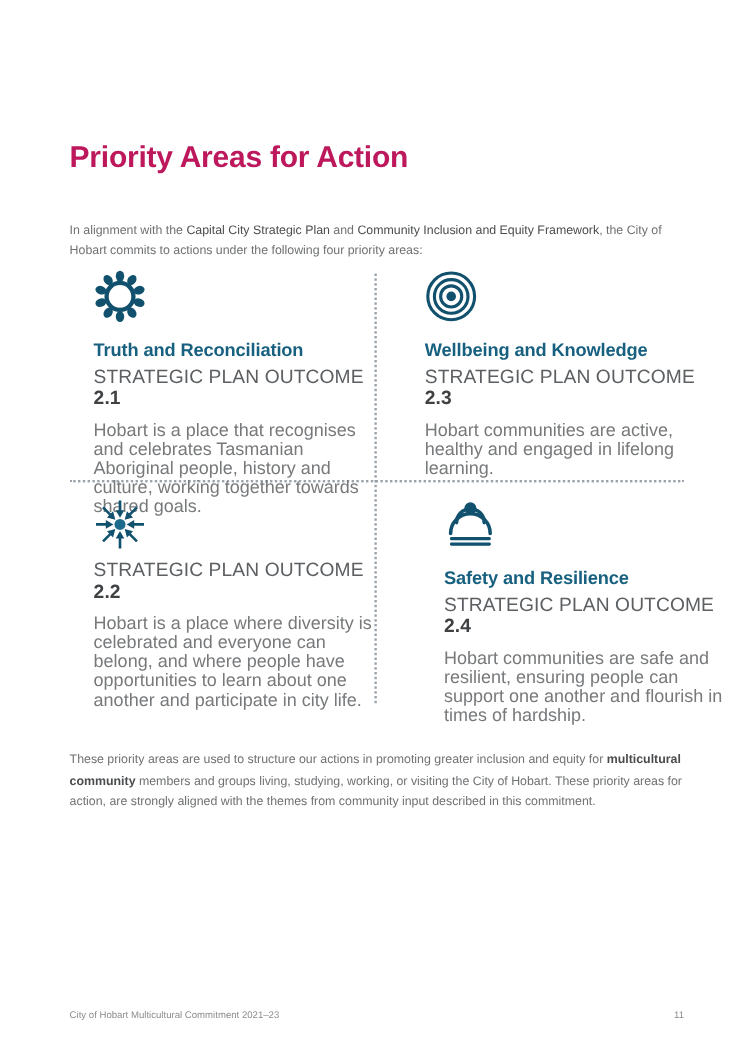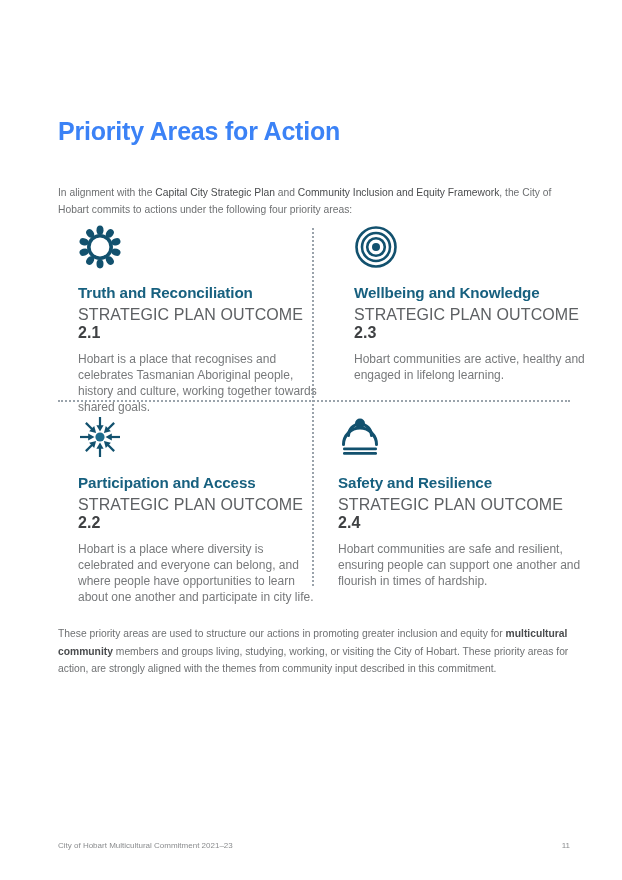--- a/index.html
+++ b/index.html
@@ -20,21 +20,21 @@
     background: #ffffff;
   }
 
   
   .page-title {
     position: absolute;
     left: 58px;
     top: 100px;
     font-size: 25px;
     font-weight: bold;
-    color: #3b82f6;
+    color: #be185d;
     letter-spacing: -0.2px;
   }
 
   
   .intro {
     position: absolute;
     left: 58px;
     top: 174px;
     width: 510px;
     font-size: 10.3px;
@@ -52,21 +52,21 @@
     height: 368px;
     margin-left: 20px;
   }
   .quad {
     position: absolute;
     width: 243px;
   }
   .quad.tl { left: 0;     top: 0; }
   .quad.tr { left: 276px; top: 0; }
   .quad.bl { left: 0;     top: 190px; }
-  .quad.br { left: 260px; top: 190px; }
+  .quad.br { left: 292px; top: 190px; }
 
   .quad .icon-wrap {
     height: 50px;
     display: flex;
     align-items: center;
   }
   .quad .icon-wrap svg { display: block; }
 
   .quad h2 {
     margin: 12px 0 0 0;
@@ -80,21 +80,21 @@
     font-size: 16px;
     color: #5d6063;
     letter-spacing: 0.1px;
   }
   .quad .outcome b {
     color: #3f4143;
     font-weight: bold;
   }
   .quad .desc {
     margin-top: 9px;
-    font-size: 12px;
+    font-size: 15px;
     line-height: 16px;
     color: #77797b;
   }
 
   
   .divider-h {
     position: absolute;
     left: 58px;
     top: 400px;
     width: 512px;
@@ -225,21 +225,20 @@
               <polygon points="22,16.5 18.4,10.2 25.6,10.2" stroke="none"></polygon>
             </g>
             <g transform="rotate(315 22 22)">
               <line x1="22" y1="2" x2="22" y2="13.5"></line>
               <polygon points="22,16.5 18.4,10.2 25.6,10.2" stroke="none"></polygon>
             </g>
           </g>
           <circle cx="22" cy="22" r="4.6" fill="#1c6b8c"></circle>
         </svg>
       </div>
-      <h2>Participation and Access</h2>
       <div class="outcome"><span>STRATEGIC PLAN OUTCOME</span>
         <b>2.2</b></div>
       <p class="desc">Hobart is a place where diversity is celebrated and everyone can belong, and where people have opportunities to learn about one another and participate in city life.</p>
     </div>
 
     <div class="quad br">
       <div class="icon-wrap">
         <svg width="44" height="44" viewBox="0 0 44 44">
           <circle cx="22" cy="8.5" r="5" fill="#12516e"></circle>
           <path d="M10.5 20.5a11.5 11.5 0 0 1 23 0" fill="none" stroke="#12516e" stroke-width="3" stroke-linecap="round"></path>

